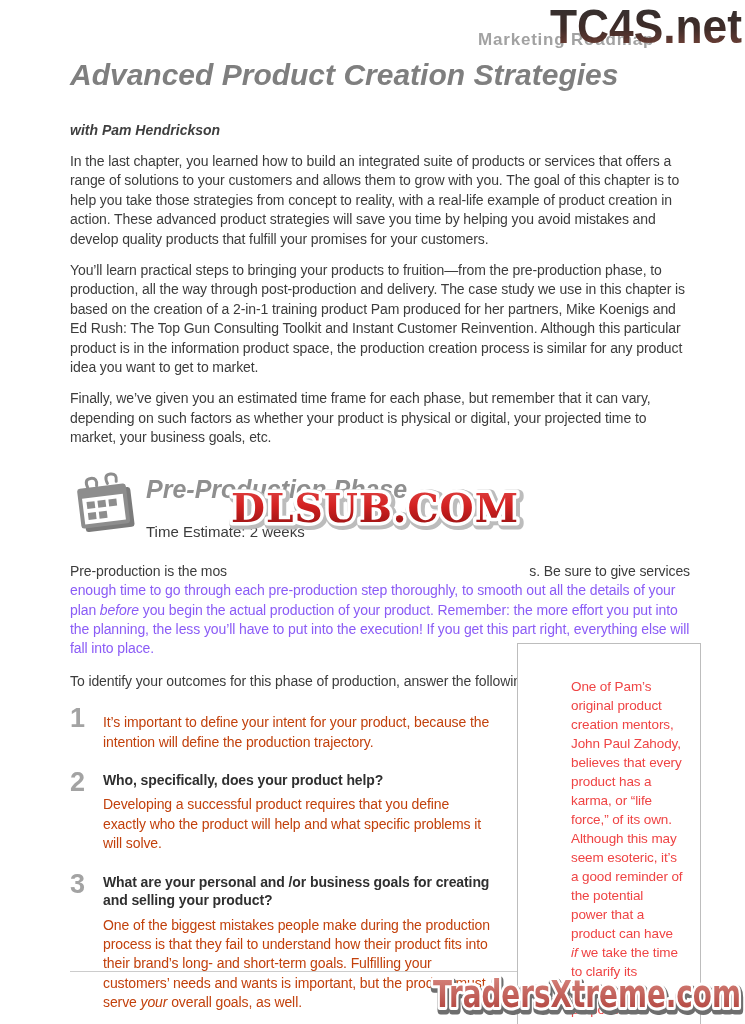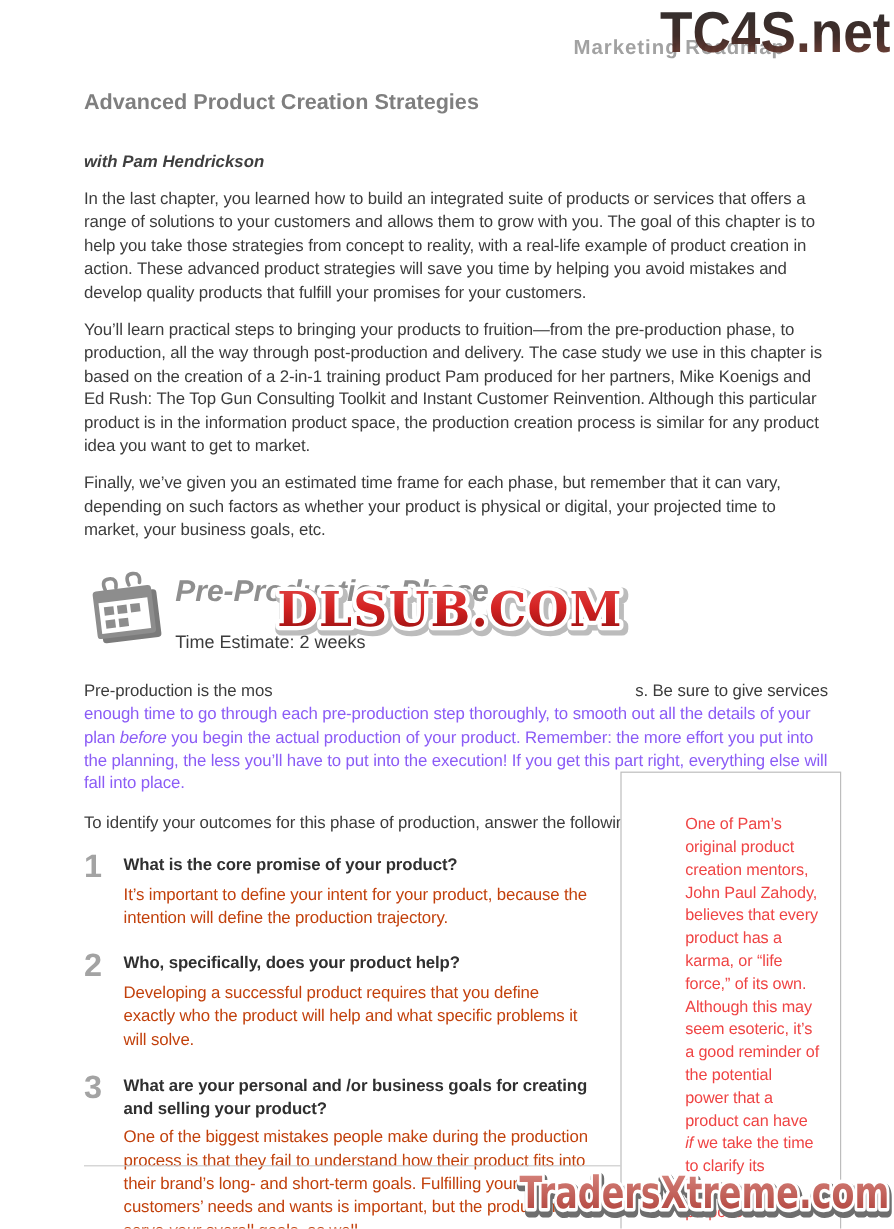--- a/index.html
+++ b/index.html
@@ -11,21 +11,21 @@
   
   .brand-wm {
     position:absolute; left:478px; top:30px; font-size:17px; font-weight:bold;
     letter-spacing:0.8px; color:#a2a2a2; white-space:nowrap; z-index:3;
   }
   .tc4s-svg { position:absolute; left:550px; top:0px; z-index:4; overflow:visible; }
   .tc4s-svg text { font-family:"Liberation Sans", sans-serif; font-weight:bold; }
   
   .content { position:absolute; left:70px; top:58px; width:620px; z-index:1; }
   .chapter-title { font-size:31px; font-weight:bold; color:#7f7f7f; line-height:1.05; }
-  .chapter-subtitle { font-size:18px; font-weight:bold; color:#7f7f7f; margin-top:17px; }
+  .chapter-subtitle { font-size:30px; font-weight:bold; font-style:italic; color:#7f7f7f; margin-top:0; }
   .byline { font-size:14px; font-weight:bold; font-style:italic; color:#3f3f3f; margin-top:30px; }
   .body-p { font-size:14px; line-height:19.4px; letter-spacing:-0.1px; margin-top:12px; color:#3c3c3c; }
   .body-p:first-of-type { margin-top:14px; }
   
   .phase-head { display:flex; align-items:flex-start; margin-top:21px; }
   .cal-icon { flex:0 0 68px; }
   .phase-titles { margin-left:8px; padding-top:6px; }
   .phase-title { font-size:25px; font-weight:bold; font-style:italic; color:#8f8f8f; }
   .phase-estimate { font-size:15px; color:#3c3c3c; margin-top:19px; }
   
@@ -115,21 +115,20 @@
       <span>s. Be sure to give services</span>
     </div>
     <p class="phase-para"><span>enough time to go through each pre-production step thoroughly, to smooth out all the details of your plan </span><em>before</em><span> you begin the actual production of your product. Remember: the more effort you put into the planning, the less you’ll have to put into the execution! If you get this part right, everything else will fall into place.</span></p>
 
     <p class="questions-intro">To identify your outcomes for this phase of production, answer the following questions:</p>
 
     <div class="qa">
       <div class="q-item">
         <div class="q-num">1</div>
         <div class="q-content">
-          <div class="q-heading">What is the core promise of your product?</div>
           <p class="q-body">It’s important to define your intent for your product, because the intention will define the production trajectory.</p>
         </div>
       </div>
       <div class="q-item">
         <div class="q-num">2</div>
         <div class="q-content">
           <div class="q-heading">Who, specifically, does your product help?</div>
           <p class="q-body">Developing a successful product requires that you define exactly who the product will help and what specific problems it will solve.</p>
         </div>
       </div>

